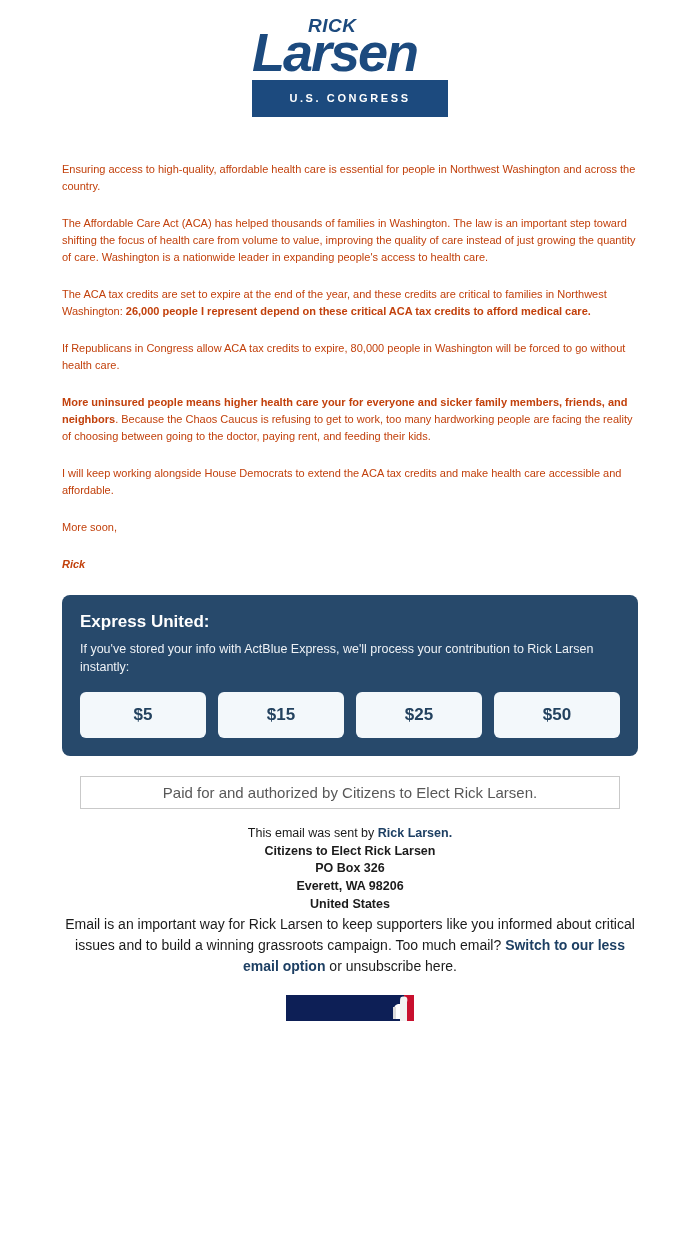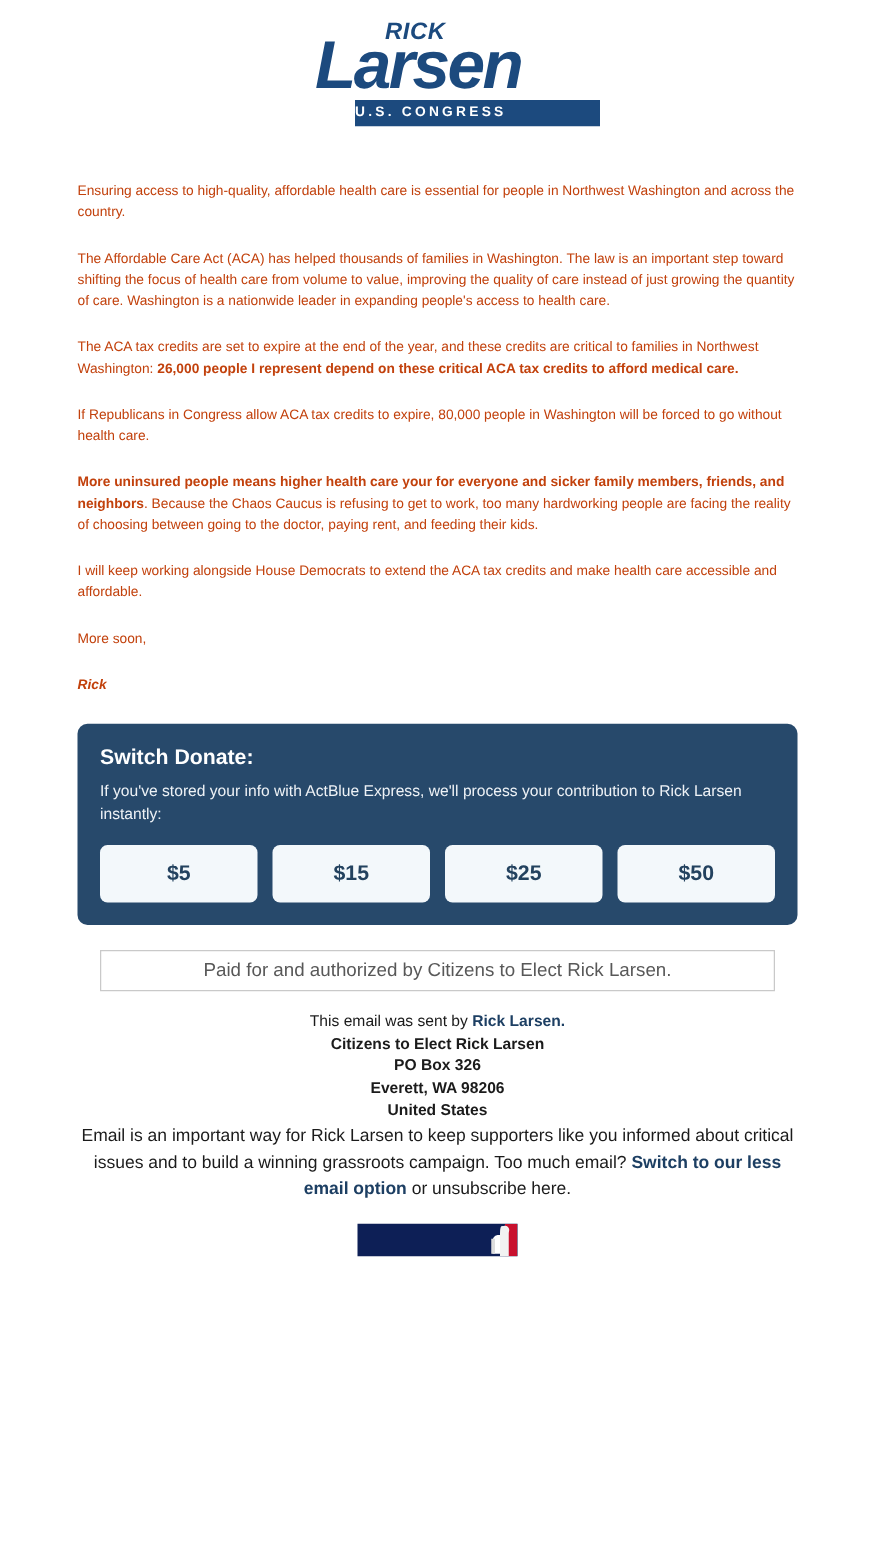--- a/index.html
+++ b/index.html
@@ -41,26 +41,25 @@
     font-weight: bold;
     font-style: italic;
     font-size: 54px;
     line-height: 0.92;
     letter-spacing: -2px;
     color: #1c4a7e;
   }
   .logo-bar {
     margin-top: 2px;
     background: #1c4a7e;
-    height: 21px;
+    height: 37px;
     width: 196px;
     display: flex;
     align-items: center;
-    justify-content: flex-start;
-    margin-left: 32px;
+    justify-content: center;
   }
   .logo-bar span {
     color: #ffffff;
     font-size: 11px;
     font-weight: bold;
     letter-spacing: 2.6px;
   }
 
   
   .body-copy { padding: 18px 62px 0 62px; }
@@ -187,21 +186,21 @@
         <p><span>I will keep working alongside House Democrats to extend the ACA tax credits and make health care accessible and affordable.</span></p>
         <p><span>More soon,</span></p>
       </div>
     <p>
       <span class="sig">Rick</span>
     </p>
   </div>
 
   <div class="donate-outer">
     <div class="donate-box">
-      <p class="donate-title">Switch Donate:</p>
+      <p class="donate-title">Express United:</p>
       <p class="donate-sub">If you've stored your info with ActBlue Express, we'll process your contribution to Rick Larsen instantly:</p>
       <div class="donate-btns" id="donate-buttons">
           <button class="donate-btn">$5</button>
           <button class="donate-btn">$15</button>
           <button class="donate-btn">$25</button>
           <button class="donate-btn">$50</button>
         </div>
     </div>
   </div>
 

